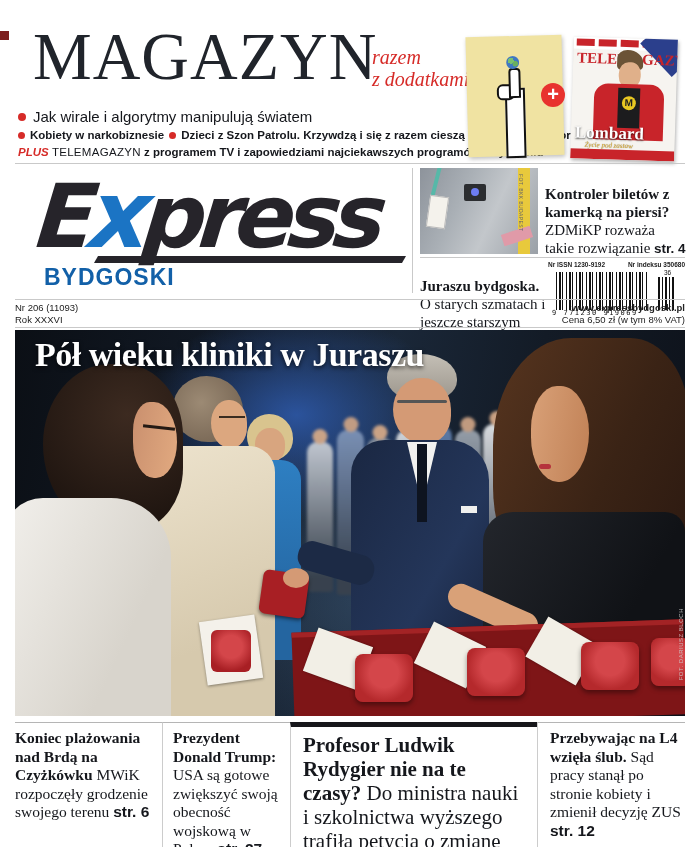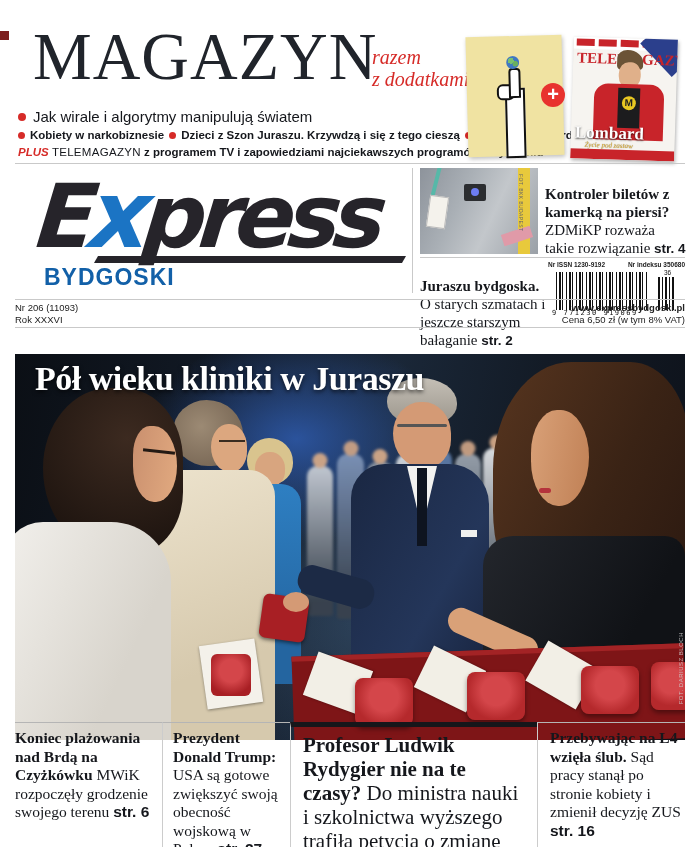--- a/index.html
+++ b/index.html
@@ -97,21 +97,21 @@
 
   
   .daterow{left:15px;top:302px;width:670px;font-size:9.5px;line-height:11.5px;color:#222;display:flex;}
   .daterow .c1{width:185px;}
   .daterow .c2{width:230px;}
   .daterow .c3{flex:1;text-align:right;}
   .daterow b{font-weight:bold;}
 
   
   .photo{left:15px;top:330px;width:670px;height:386px;overflow:hidden;background:#a16207;
-         box-shadow:inset 0 0 60px rgba(0,0,0,.55);margin-top:24px;}
+         box-shadow:inset 0 0 60px rgba(0,0,0,.55);}
   .ph-bg{position:absolute;inset:0;
     background:radial-gradient(220px 150px at 42% 22%,rgba(47,92,175,.85),rgba(20,35,70,0) 70%),
                radial-gradient(320px 220px at 52% 70%,rgba(90,130,170,.28),rgba(0,0,0,0) 75%),
                linear-gradient(100deg,#0b0f15 0%,#121a26 30%,#1a2738 52%,#131b26 72%,#0d1119 100%);}
   .bgp{position:absolute;border-radius:10px 10px 3px 3px;filter:blur(1.6px);opacity:.95;}
   .bgp::before{content:"";position:absolute;left:50%;top:-13px;transform:translateX(-50%);
                width:15px;height:15px;border-radius:50%;background:var(--skin,#caa184);}
   .bgp{background:linear-gradient(var(--body,#8a93a0),#39424e 90%);}
 
   .p-hair{position:absolute;border-radius:48% 52% 45% 50%;}
@@ -159,21 +159,21 @@
   </div>
 
   <div class="abs bullet-line1">
     <span class="dot"></span>
     <span>Jak wirale i algorytmy manipulują światem</span>
   </div>
   <div class="abs bullet-line2">
     <span class="dot sm"></span>
     <span>Kobiety w narkobiznesie</span>
     <span class="dot sm"></span>
-    <span>Dzieci z Szon Juraszu. Krzywdzą i się z tego cieszą</span>
+    <span>Dzieci z Szon Patrolu. Krzywdzą i się z razem cieszą</span>
     <span class="dot sm"></span>
     <span>W kuchni dla lordów</span>
   </div>
   <div class="abs plus-line">
     <span class="plus">PLUS</span>
     <span class="tmg">TELEMAGAZYN</span>
     <span class="rest">z programem TV i zapowiedziami najciekawszych programów w tygodniu</span>
   </div>
 
   <div class="abs cover-left">
@@ -303,16 +303,16 @@
     <div class="headline">Pół wieku kliniki w Juraszu</div>
 
 
     <div class="ph-credit">FOT. DARIUSZ BLOCH</div>
   </div>
 
   <div class="abs bottom">
     <div class="bcol bc1"><b>Koniec plażowania nad Brdą na Czyżkówku</b><span> MWiK rozpoczęły grodzenie swojego terenu </span><span class="pg">str. 6</span></div>
     <div class="bcol bc2"><b>Prezydent Donald Trump:</b><span> USA są gotowe zwiększyć swoją obecność wojskową w Polsce </span><span class="pg">str. 27</span></div>
     <div class="bcol bc3"><b>Profesor Ludwik Rydygier nie na te czasy?</b><span> Do ministra nauki i szkolnictwa wyższego trafiła petycja o zmianę patrona Collegium Medicum UMK </span></div>
-    <div class="bcol bc4"><b>Przebywając na L4 wzięła ślub.</b><span> Sąd pracy stanął po stronie kobiety i zmienił decyzję ZUS </span><span class="pg">str. 16</span></div>
+    <div class="bcol bc4"><b>Przebywając na L4 wzięła ślub.</b><span> Sąd pracy stanął po stronie kobiety i zmienił decyzję ZUS </span><span class="pg">str. 12</span></div>
   </div>
 
 </div>
 
 </body></html>

